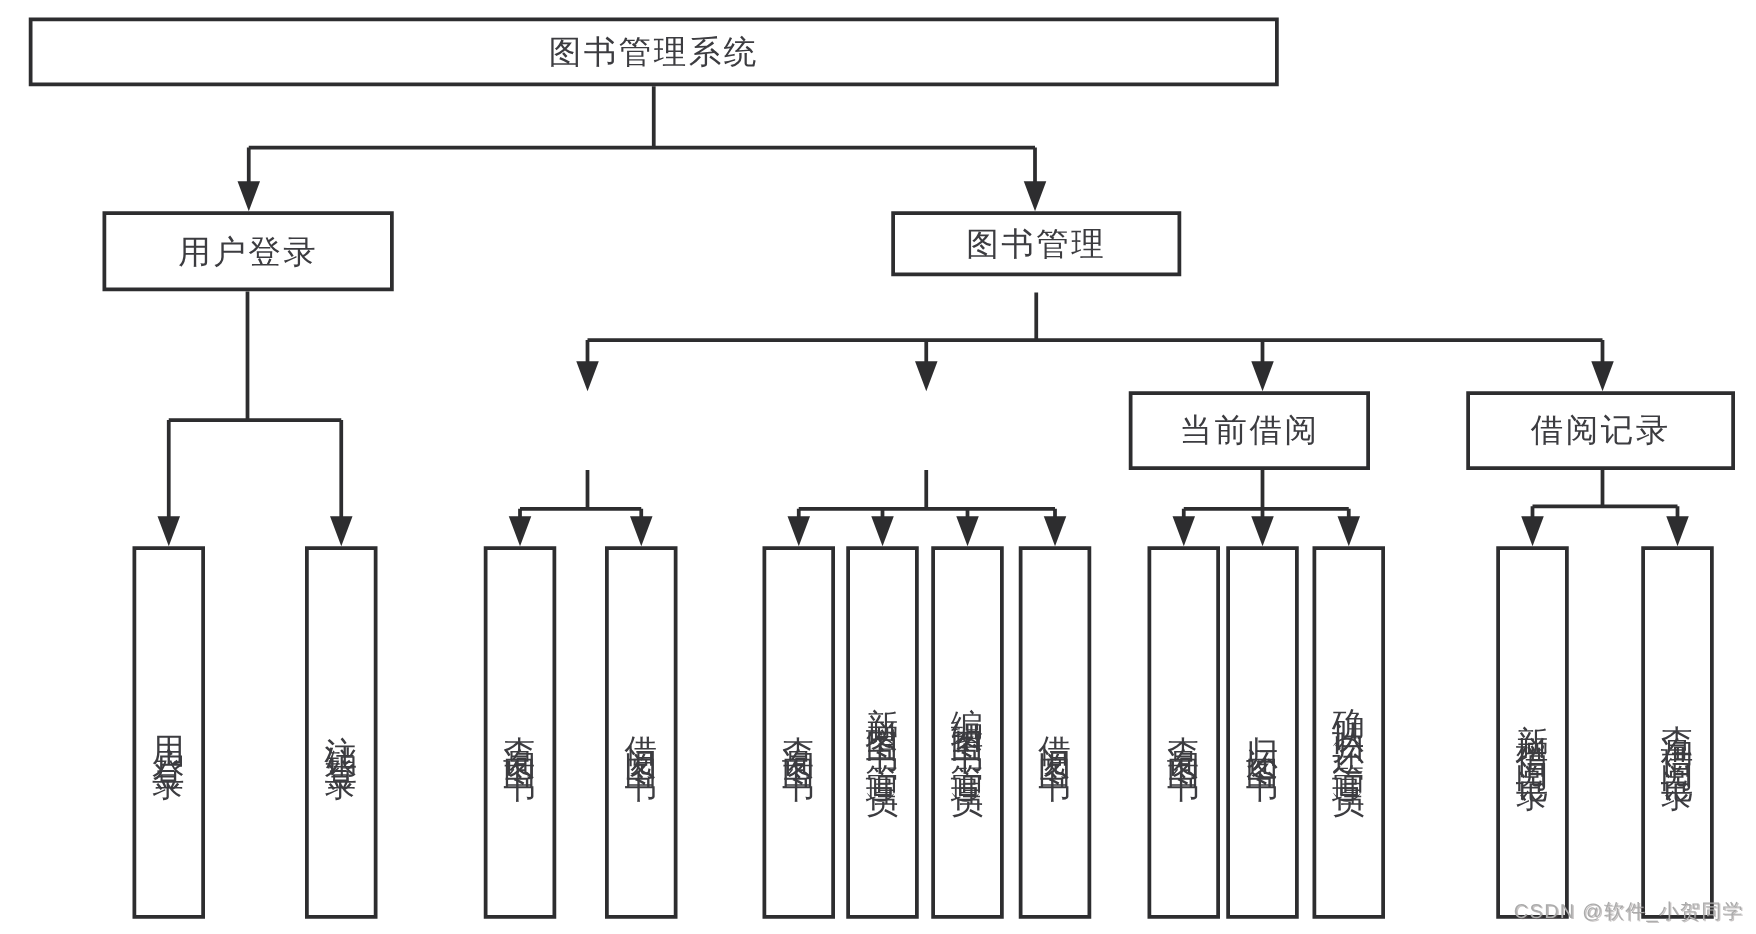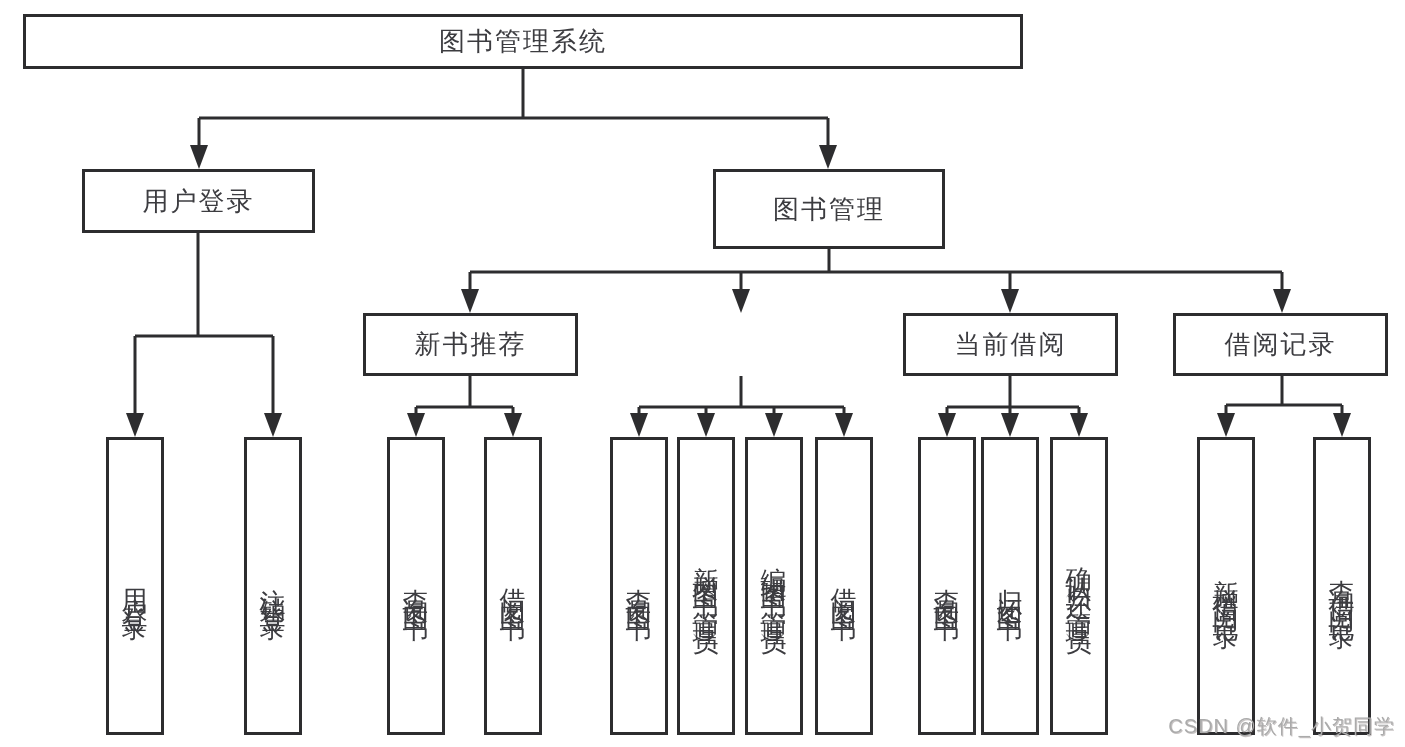--- a/index.html
+++ b/index.html
@@ -46,43 +46,43 @@
   .v-label {
     writing-mode: vertical-rl;
     text-orientation: mixed;
     letter-spacing: 9px;
     line-height: 1;
     white-space: nowrap;
   }
   
   #n-root           { left: 23px;   top: 14px;  width: 1000px; height: 55px; }
   #n-user-login     { left: 82px;   top: 169px; width: 233px;  height: 64px; }
-  #n-book-mgmt      { left: 713px;  top: 169px; width: 232px;  height: 80px; }
+  #n-book-mgmt      { left: 713px;  top: 169px; width: 232px;  height: 52px; }
   #n-new-book       { left: 363px;  top: 313px; width: 215px;  height: 63px; }
   #n-book-borrow    { left: 635px;  top: 313px; width: 213px;  height: 63px; }
-  #n-current-borrow { left: 903px;  top: 313px; width: 215px;  height: 63px; }
+  #n-current-borrow { left: 903px;  top: 313px; width: 193px;  height: 63px; }
   #n-borrow-records { left: 1173px; top: 313px; width: 215px;  height: 63px; }
   #l-user-login     { left: 106px; }
   #l-logout         { left: 244px; }
   #l-rec-query      { left: 387px; }
   #l-rec-borrow     { left: 484px; }
   #l-bb-query       { left: 610px; }
   #l-bb-add         { left: 677px; }
   #l-bb-edit        { left: 745px; }
   #l-bb-borrow      { left: 815px; }
   #l-cb-query       { left: 918px; }
   #l-cb-return      { left: 981px; }
   #l-cb-confirm     { left: 1050px; }
   #l-br-add         { left: 1197px; }
   #l-br-query       { left: 1313px; }
   #watermark {
     position: absolute;
     right: 10px;
     bottom: 7px;
-    font-size: 20px;
+    font-size: 16px;
     letter-spacing: 1px;
     color: #ababab;
     text-shadow: 1px 1px 0 rgba(100, 90, 90, 0.35);
     white-space: nowrap;
     z-index: 5;
   }
 </style>
 </head>
 <body>
 
@@ -132,23 +132,20 @@
     <span class="h-label">图书管理系统</span>
   </div>
 
   <div class="box" id="n-user-login">
     <span class="h-label">用户登录</span>
   </div>
   <div class="box" id="n-book-mgmt">
     <span class="h-label">图书管理</span>
   </div>
 
-  <div class="box" id="n-new-book">
-    <span class="h-label">新书推荐</span>
-  </div>
   <div class="box" id="n-current-borrow">
     <span class="h-label">当前借阅</span>
   </div>
   <div class="box" id="n-borrow-records">
     <span class="h-label">借阅记录</span>
   </div>
 
   <div class="box leaf" id="l-user-login">
     <span class="v-label">用户登录</span>
   </div>

